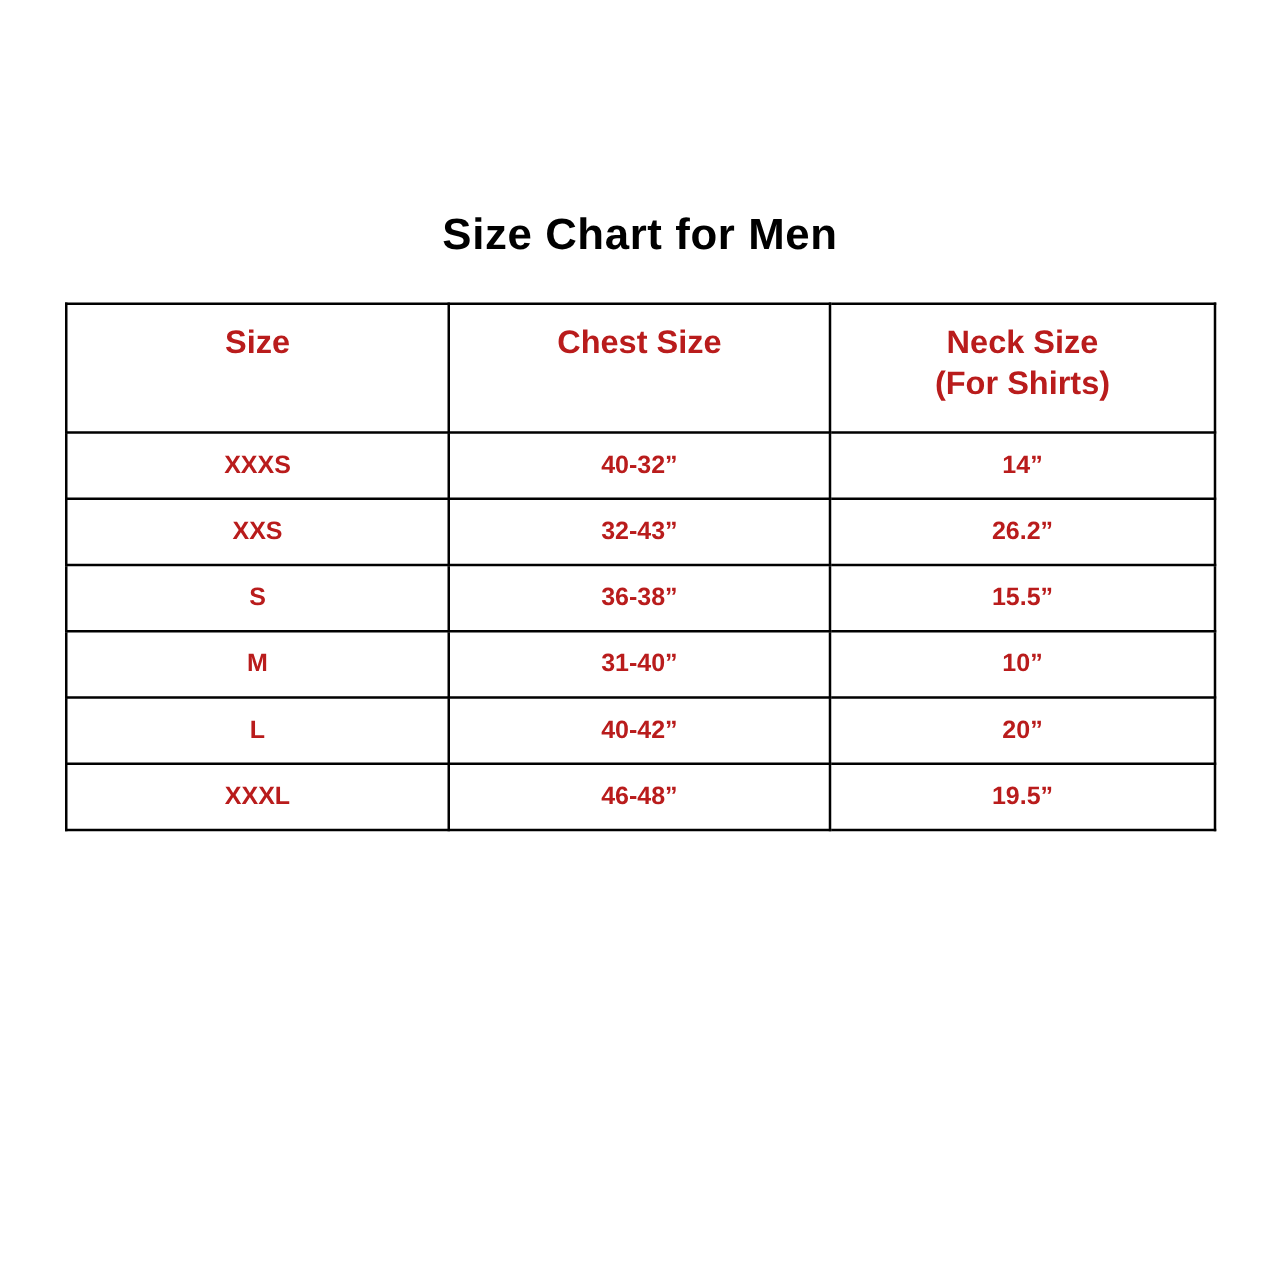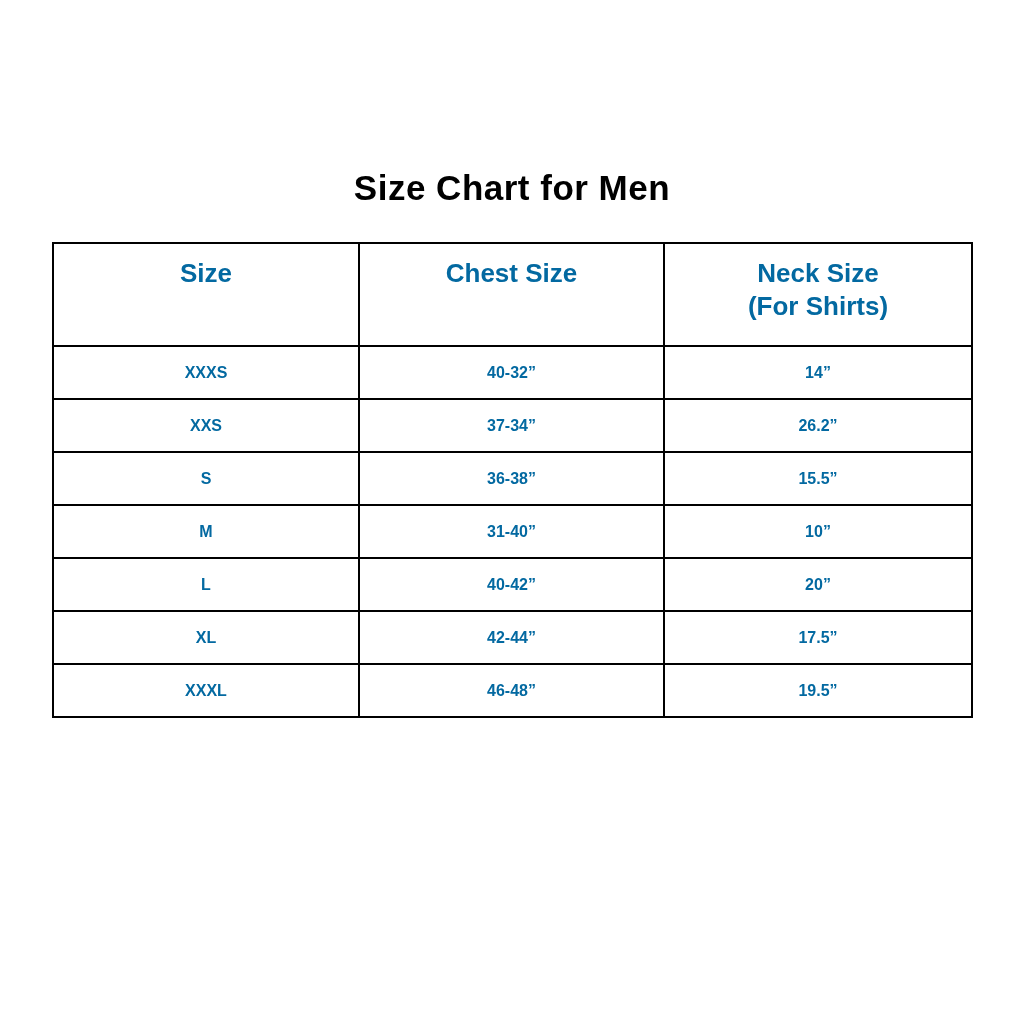--- a/index.html
+++ b/index.html
@@ -33,34 +33,34 @@
     width: 919px;
     border-collapse: collapse;
     table-layout: fixed;
     background: #ffffff;
   }
   table.size-table th,
   table.size-table td {
     border: 2px solid #000000;
     text-align: center;
     font-weight: bold;
-    color: #0369a1;
+    color: #b91c1c;
     padding: 0;
   }
   table.size-table th {
     height: 88px;
     vertical-align: top;
     padding-top: 13px;
     font-size: 26px;
     line-height: 33px;
   }
   table.size-table td {
     height: 51px;
     vertical-align: middle;
-    font-size: 16px;
+    font-size: 20px;
   }
   col.c1 { width: 306px; }
   col.c2 { width: 305px; }
   col.c3 { width: 308px; }
 </style>
 </head>
 <body>
 
 <div class="page">
   <div class="chart-title">Size Chart for Men</div>
@@ -86,43 +86,38 @@
         </tr>
     </thead>
     <tbody>
         <tr>
           <td>XXXS</td>
           <td>40-32”</td>
           <td>14”</td>
         </tr>
         <tr>
           <td>XXS</td>
-          <td>37-34”</td>
+          <td>32-43”</td>
           <td>26.2”</td>
         </tr>
         <tr>
           <td>S</td>
           <td>36-38”</td>
           <td>15.5”</td>
         </tr>
         <tr>
           <td>M</td>
           <td>31-40”</td>
           <td>10”</td>
         </tr>
         <tr>
           <td>L</td>
           <td>40-42”</td>
           <td>20”</td>
         </tr>
         <tr>
-          <td>XL</td>
-          <td>42-44”</td>
-          <td>17.5”</td>
-        </tr>
-        <tr>
           <td>XXXL</td>
           <td>46-48”</td>
           <td>19.5”</td>
         </tr>
       </tbody>
   </table>
 </div>
 
 </body></html>

